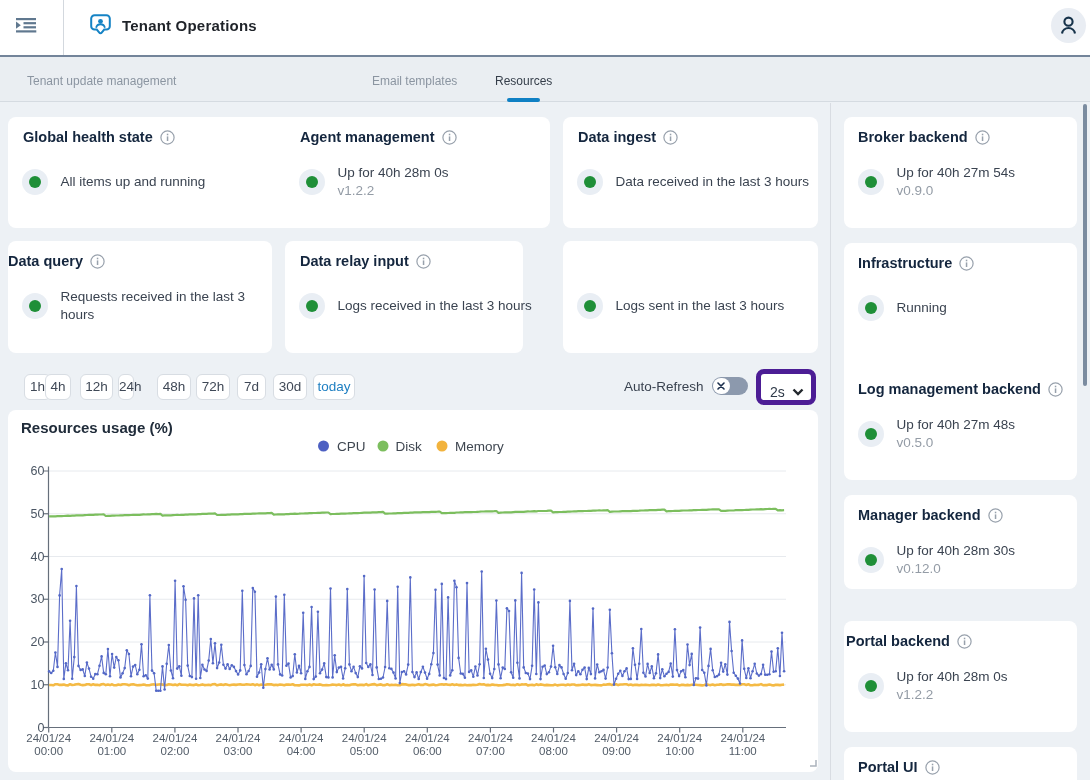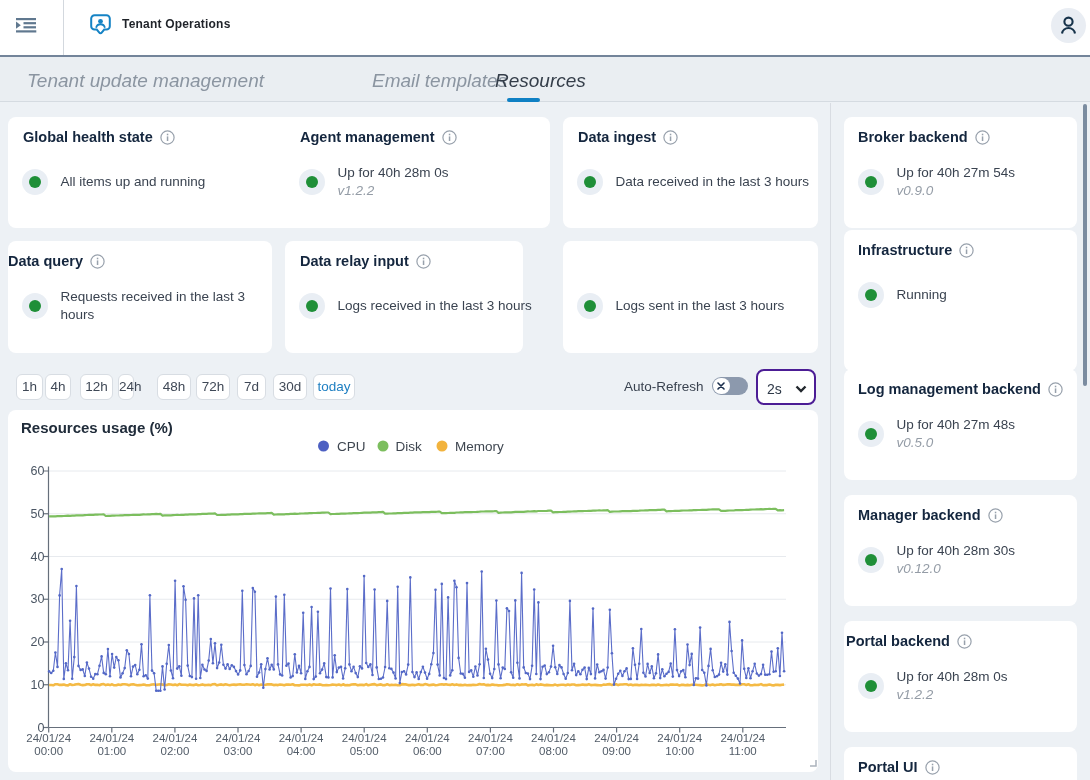--- a/index.html
+++ b/index.html
@@ -2,49 +2,49 @@
 <html><head><meta charset="utf-8"><title>Tenant Operations</title>
 <style>
 * { margin:0; padding:0; box-sizing:border-box; }
 html,body { width:1090px; height:780px; overflow:hidden; }
 body { font-family:"Liberation Sans",sans-serif; background:#edf1f5; position:relative; }
 .topbar { position:absolute; left:0; top:0; width:1090px; height:57px; background:#fff;
   border-bottom:2px solid #73849a; }
 .tgl { position:absolute; left:16px; top:18px; }
 .hdiv { position:absolute; left:63px; top:0; width:1px; height:55px; background:#d3d8de; }
 .badge { position:absolute; left:90px; top:14px; }
-.htitle { position:absolute; left:122px; top:17px; font-size:12px; font-weight:bold; color:#1f2329; letter-spacing:.2px; }
+.htitle { position:absolute; left:122px; top:17px; font-size:15px; font-weight:bold; color:#1f2329; letter-spacing:.2px; }
 .avatar { position:absolute; right:4px; top:8px; width:35px; height:35px; border-radius:50%;
   background:#e9edf3; }
 .tabs { position:absolute; left:0; top:57px; width:1090px; height:45px; background:#eaeef2;
   border-bottom:1px solid #d5dbe1; }
-.tab { position:absolute; top:2px; height:44px; line-height:44px; font-size:19px; color:#8b95a1;font-style:italic; }
+.tab { position:absolute; top:2px; height:44px; line-height:44px; font-size:12px; color:#8b95a1; }
 .tab.act { color:#353e4a;text-align:right; }
 .tabline { position:absolute; left:507px; top:41px; width:33px; height:4px; border-radius:2.5px; background:#0f80c4; }
 .card { position:absolute; background:#fff; border-radius:8px; }
 .ctitle { padding-top:12px; font-size:14.5px; font-weight:bold; color:#14263e; display:flex; align-items:center; gap:7px; }
 .ii { flex:0 0 auto; margin-top:1px; }
 .stat { position:absolute; left:0; top:47px; height:36px; width:100%; display:flex; align-items:center; }
 .dotbg { margin-left:13.5px; width:26px; height:26px; border-radius:50%; background:#e9eef4;
   display:flex; align-items:center; justify-content:center; flex:0 0 auto; }
 .dot { width:12px; height:12px; border-radius:50%; background:#1f8f38; }
 .stxt { margin-left:13px; font-size:13.5px; color:#3a4350; line-height:18px; white-space:nowrap; }
-.stxt .l2 { color:#949ca6;font-style:italic; }
+.stxt .l2 { color:#949ca6; }
 .wrap { width:192px; white-space:normal; }
 .filters { position:absolute; left:0; top:374px; width:830px; height:26px; }
 .fbtn { position:absolute; top:0; height:26px; line-height:24px; text-align:center; background:#fff;
   border:1px solid #d8dde3; border-radius:6px; font-size:13.5px; color:#3f4856; }
 .fbtn.td { color:#1e7fc2; }
 .arlabel { position:absolute; left:624px; top:379px; font-size:13.5px; color:#3a4350; }
 .toggle { position:absolute; left:712px; top:377px; width:36px; height:18px; border-radius:9px; background:#8c99ad; }
 .knob { position:absolute; left:1px; top:0.7px; width:16.6px; height:16.6px; border-radius:50%;
   background:#fff; display:flex; align-items:center; justify-content:center; }
 .knob svg { display:block; }
 .select { position:absolute; left:756px; top:369px; width:60px; height:36px; background:#fff;
-  border:2px solid #4c1d95; border-radius:8px; }
+  border:5px solid #4c1d95; border-radius:8px; }
 .select .val { position:absolute; left:9px; top:10px; font-size:14px; color:#2f3a49; }
 .select svg { position:absolute; right:7px; top:14px; }
 .chart { position:absolute; left:8px; top:410px; background:#fff; border-radius:8px; }
 .ct { font-size:15px; font-weight:bold; fill:#202c3a; font-family:"Liberation Sans",sans-serif; }
 .legend text { font-size:13.5px; fill:#3e4650; font-family:"Liberation Sans",sans-serif; }
 .ylab text { font-size:12.5px; fill:#4a5563; font-family:"Liberation Sans",sans-serif; }
 .xlab text { font-size:11.5px; fill:#525c68; font-family:"Liberation Sans",sans-serif; }
 .vsep { position:absolute; left:830px; top:103px; width:1px; height:677px; background:#d8dce2; }
 .sbar { position:absolute; left:1082.5px; top:104px; width:4px; height:282px; border-radius:2px; background:#7b8ca0; }
 </style></head>
@@ -172,21 +172,21 @@
     <div class="stat">
       <span class="dotbg">
         <span class="dot"></span>
       </span>
       <div class="stxt">
         <div class="l1">Up for 40h 27m 54s</div>
         <div class="l2">v0.9.0</div>
       </div>
     </div>
   </div>
-<div class="card" style="left:844px;top:230px;width:233px;height:141px">
+<div class="card" style="left:844px;top:243px;width:233px;height:141px">
     <div class="ctitle" style="padding-left:14px">Infrastructure <svg class="ii" width="15" height="15" viewBox="0 0 15 15">
         <circle cx="7.5" cy="7.5" r="6.6" fill="none" stroke="#98a1ac" stroke-width="1.2"></circle>
         <rect x="6.8" y="6.4" width="1.5" height="4.6" fill="#98a1ac"></rect>
         <rect x="6.8" y="3.7" width="1.5" height="1.6" fill="#98a1ac"></rect>
       </svg></div>
     <div class="stat">
       <span class="dotbg">
         <span class="dot"></span>
       </span>
       <div class="stxt">
@@ -203,21 +203,21 @@
     <div class="stat">
       <span class="dotbg">
         <span class="dot"></span>
       </span>
       <div class="stxt">
         <div class="l1">Up for 40h 27m 48s</div>
         <div class="l2">v0.5.0</div>
       </div>
     </div>
   </div>
-<div class="card" style="left:844px;top:495px;width:233px;height:111px">
+<div class="card" style="left:844px;top:495px;width:233px;height:94px">
     <div class="ctitle" style="padding-left:14px">Manager backend <svg class="ii" width="15" height="15" viewBox="0 0 15 15">
         <circle cx="7.5" cy="7.5" r="6.6" fill="none" stroke="#98a1ac" stroke-width="1.2"></circle>
         <rect x="6.8" y="6.4" width="1.5" height="4.6" fill="#98a1ac"></rect>
         <rect x="6.8" y="3.7" width="1.5" height="1.6" fill="#98a1ac"></rect>
       </svg></div>
     <div class="stat">
       <span class="dotbg">
         <span class="dot"></span>
       </span>
       <div class="stxt">
@@ -243,21 +243,21 @@
     </div>
   </div>
 <div class="card" style="left:844px;top:747px;width:233px;height:111px">
     <div class="ctitle" style="padding-left:14px">Portal UI <svg class="ii" width="15" height="15" viewBox="0 0 15 15">
         <circle cx="7.5" cy="7.5" r="6.6" fill="none" stroke="#98a1ac" stroke-width="1.2"></circle>
         <rect x="6.8" y="6.4" width="1.5" height="4.6" fill="#98a1ac"></rect>
         <rect x="6.8" y="3.7" width="1.5" height="1.6" fill="#98a1ac"></rect>
       </svg></div>
   </div>
 <div class="filters">
-    <span class="fbtn" style="left:16px;width:27px">1h</span>
+    <span class="fbtn" style="left:24px;width:27px">1h</span>
     <span class="fbtn" style="left:45px;width:26px">4h</span>
     <span class="fbtn" style="left:80px;width:33px">12h</span>
     <span class="fbtn" style="left:118px;width:16px">24h</span>
     <span class="fbtn" style="left:157px;width:34px">48h</span>
     <span class="fbtn" style="left:196px;width:34px">72h</span>
     <span class="fbtn" style="left:237px;width:29px">7d</span>
     <span class="fbtn" style="left:273px;width:34px">30d</span>
     <span class="fbtn td" style="left:313px;width:42px">today</span>
   </div>
 <div class="arlabel">Auto-Refresh</div>

